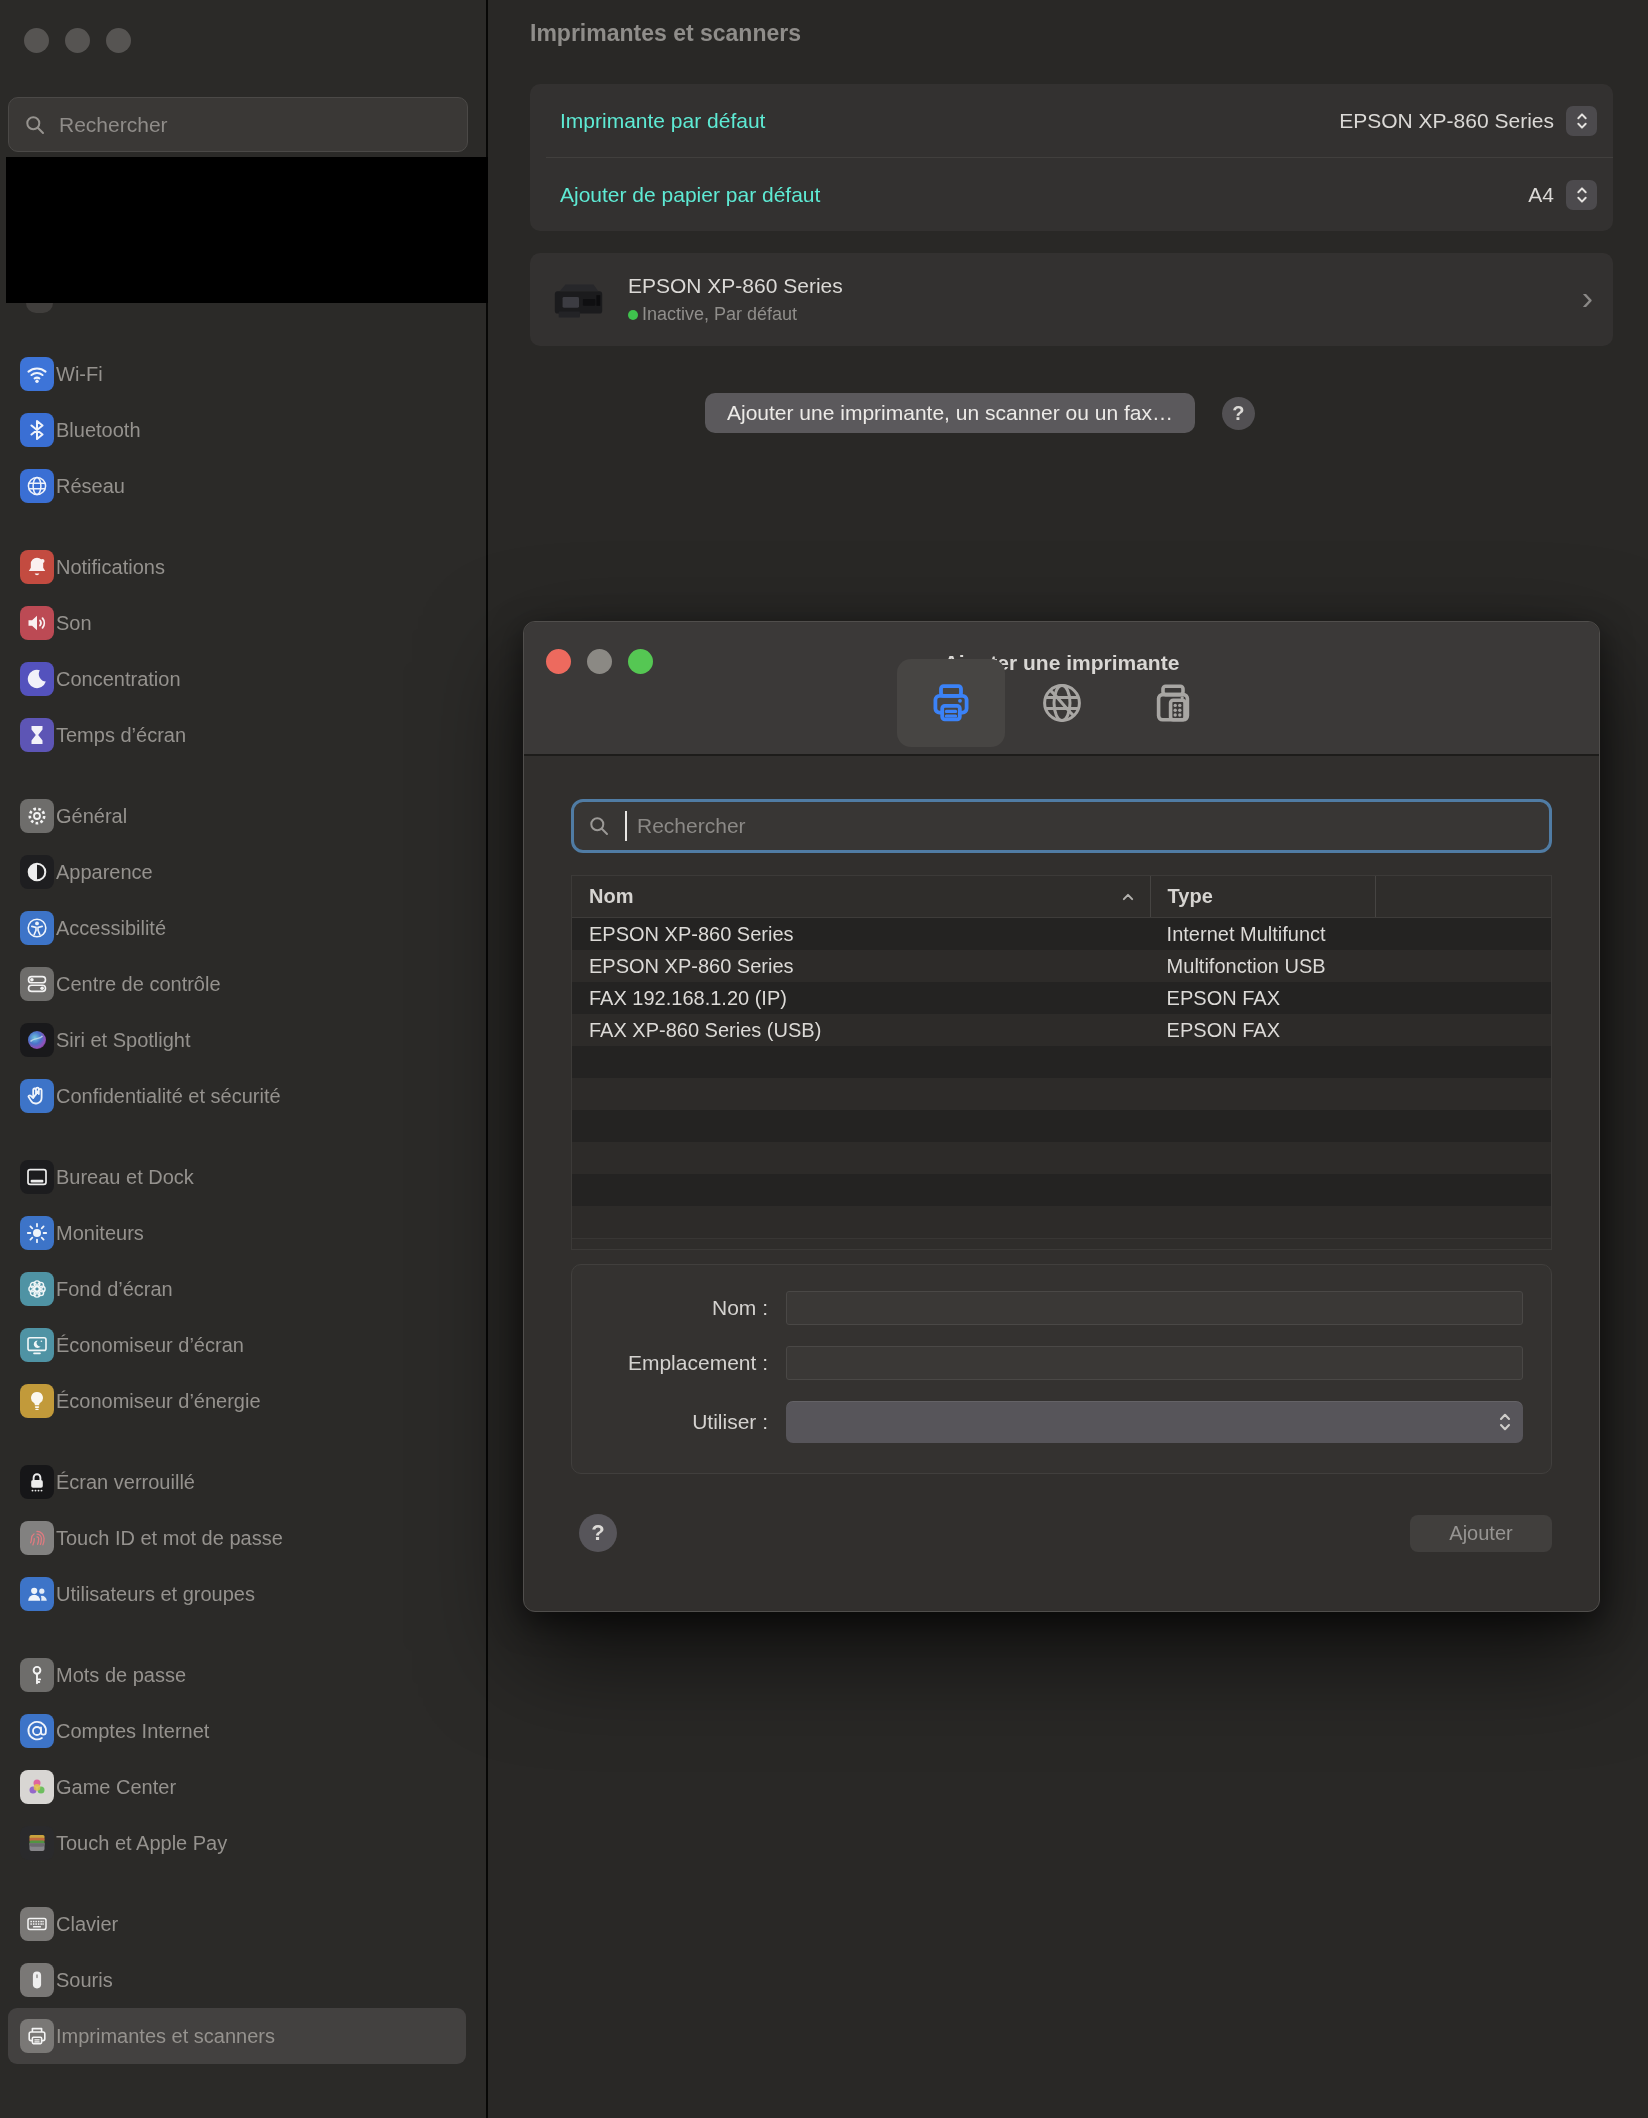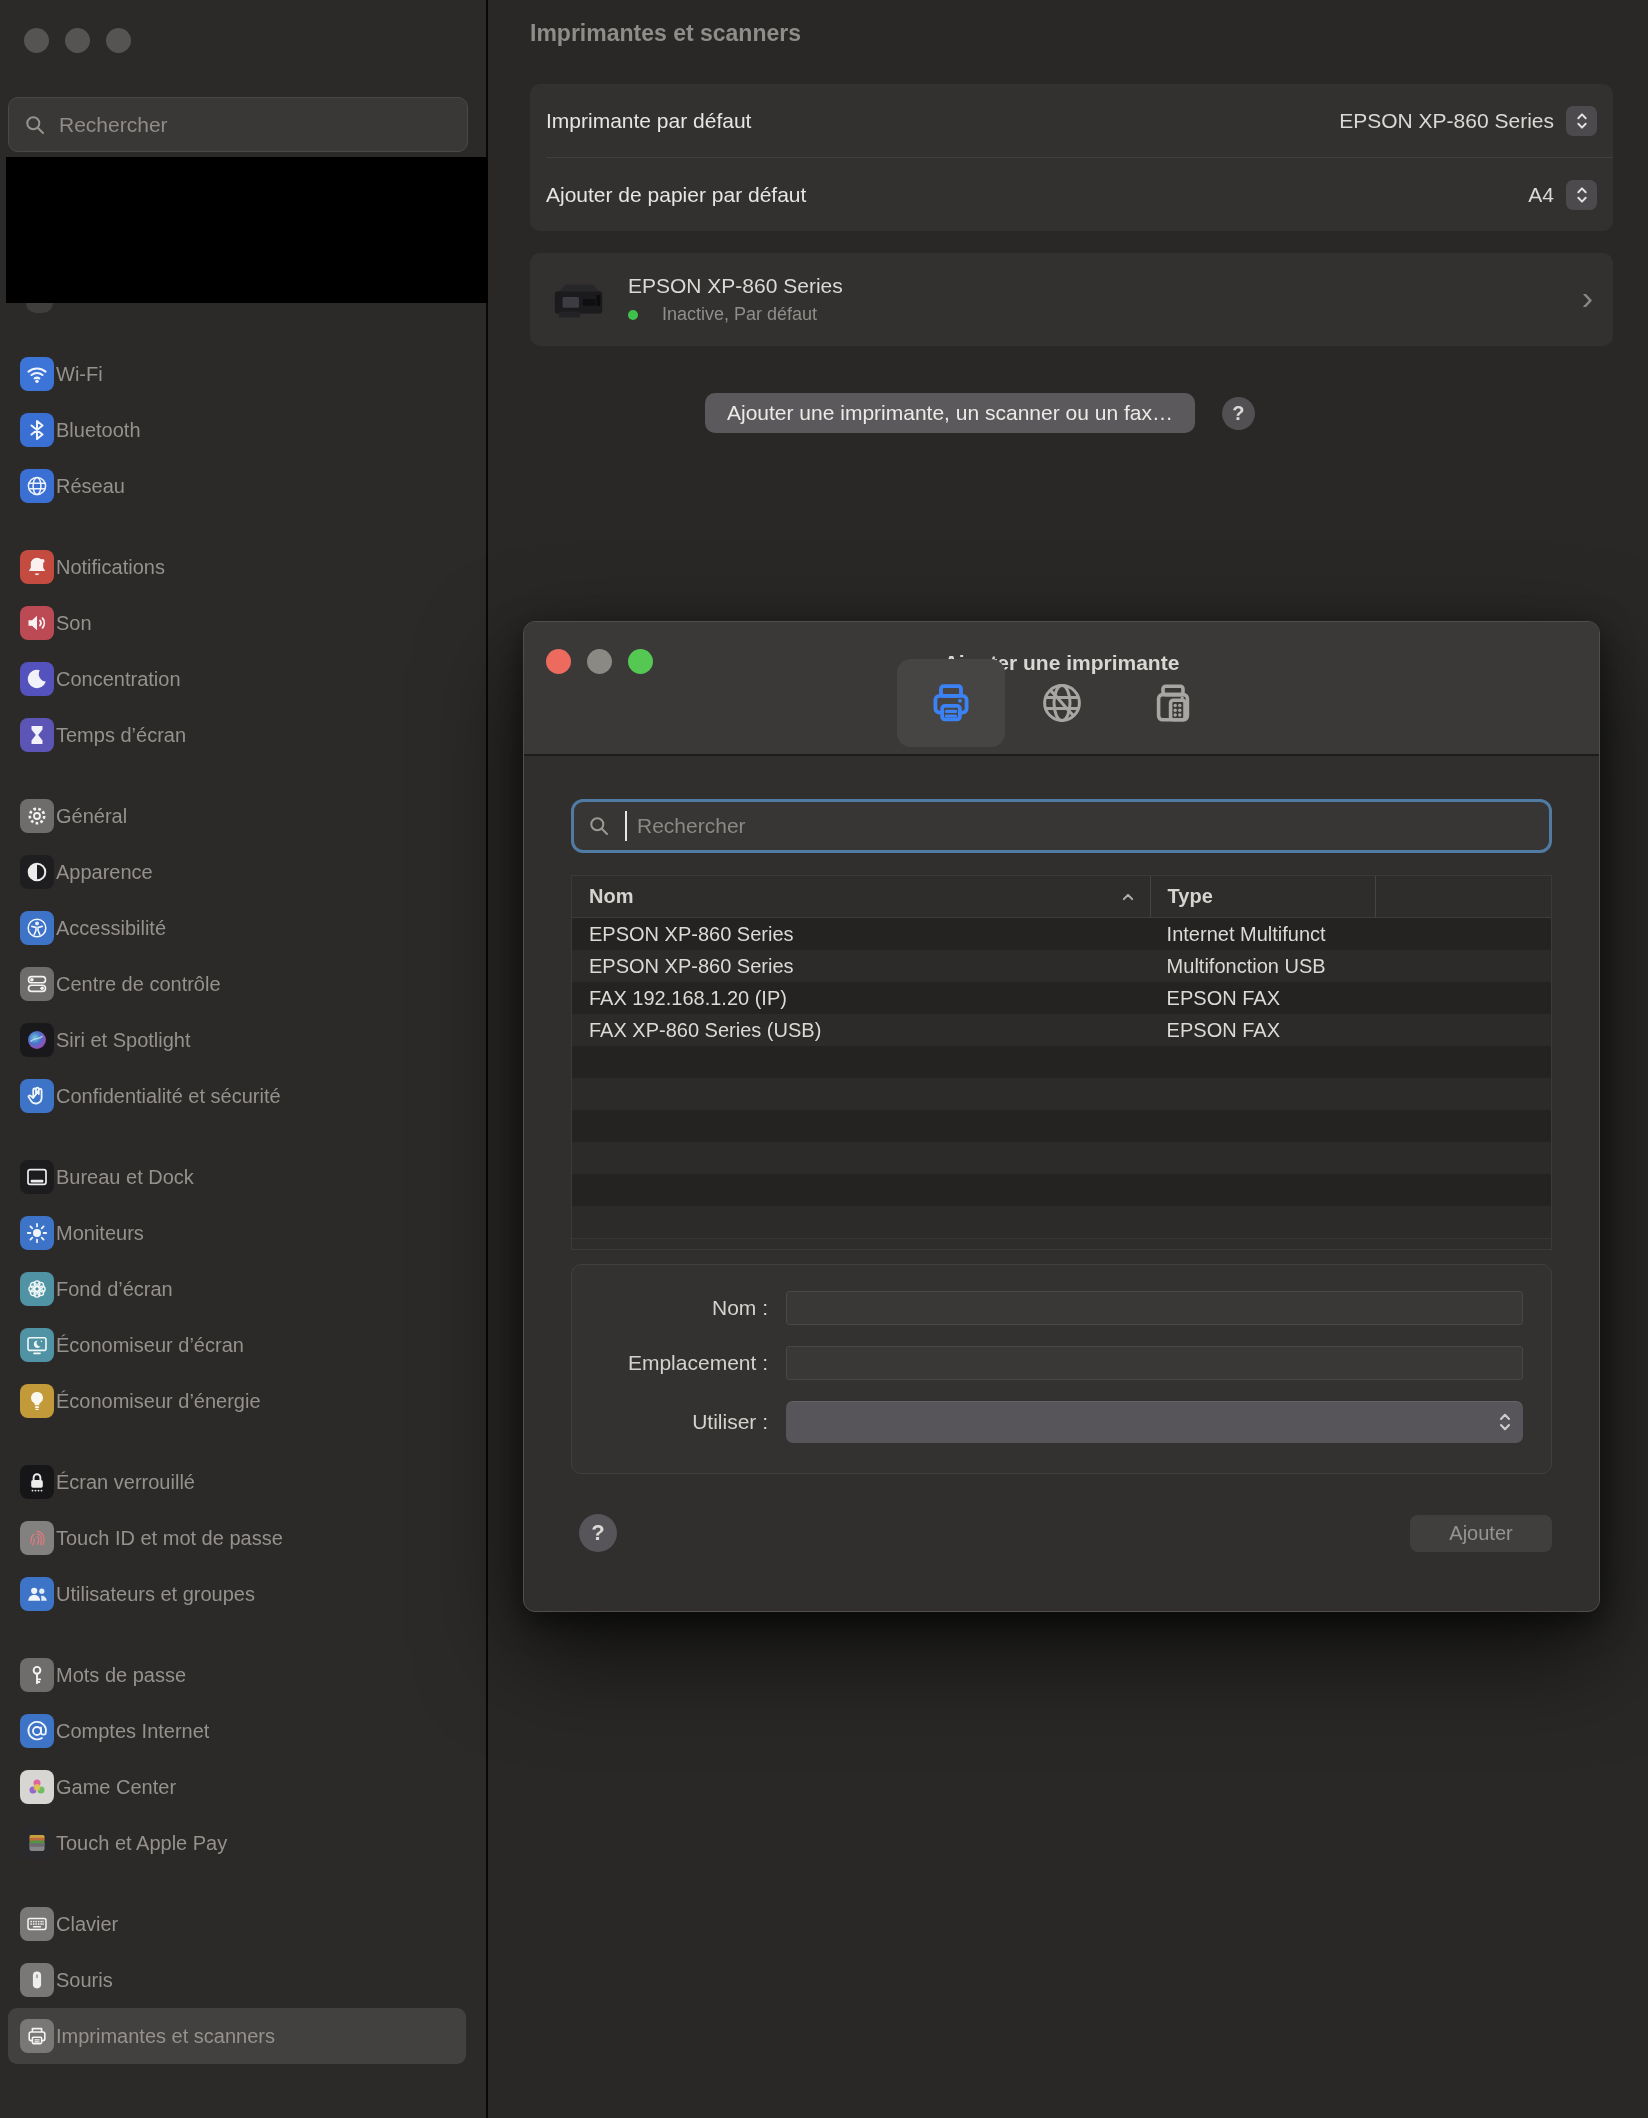--- a/index.html
+++ b/index.html
@@ -38,35 +38,35 @@
     display:flex; align-items:center; justify-content:center;
   }
   .nav-ico svg { width:24px; height:24px; display:block; opacity:.92; }
   .nav-label { font-size:20px; color:#95928e; }
   
   .main { position:absolute; left:490px; top:0; right:0; bottom:0; padding:0 35px 0 40px; }
   .main-title { margin-top:20px; font-size:23px; font-weight:bold; color:#8f8d8a; }
   .card { background:#333130; border-radius:10px; }
   .card-1 { margin-top:37px; }
   .srow { height:73px; display:flex; align-items:center; padding:0 16px; }
-  .srow-label { font-size:21px; color:#e5e5e5; }
+  .srow-label { font-size:21px; color:#5eead4;margin-left:14px; }
   .srow-right { margin-left:auto; display:flex; align-items:center; gap:12px; }
   .srow-value { font-size:21px; color:#dbd9d6; }
   .sep { height:1px; background:#413f3d; margin-left:16px; }
   .stepper {
     width:31px; height:30px; border-radius:7px; background:#4c4a4d;
     display:flex; align-items:center; justify-content:center; color:#e4e2df;
   }
   .stepper svg { width:16px; height:24px; }
   .h2 { margin-top:53px; font-size:21px; font-weight:bold; color:#c6c4c1; }
   .card-2 { margin-top:22px; height:93px; display:flex; align-items:center; padding:0 20px; }
   .pr-thumb { width:58px; height:44px; flex:0 0 58px; }
   .pr-info { margin-left:20px; }
   .pr-name { font-size:21px; color:#dbd9d6; }
-  .pr-status { margin-top:6px; display:flex; align-items:center; gap:24px; font-size:18px; color:#908e8b; }
+  .pr-status { margin-top:6px; display:flex; align-items:center; gap:4px; font-size:18px; color:#908e8b; }
   .dot { width:10px; height:10px; border-radius:50%; }
   .pr-chevron { margin-left:auto; font-size:34px; color:#8a8886; line-height:0; padding-bottom:6px; }
   .add-row { margin-top:47px; display:flex; align-items:center; }
   .add-btn {
     margin-left:175px; height:40px; border:none; border-radius:10px; background:#5b595c;
     color:#eceae7; font-size:21px; font-family:inherit; padding:0 22px;
   }
   .help-circle {
     width:33px; height:33px; border-radius:50%; background:#525053; border:none;
     color:#dcdad7; font-size:20px; font-weight:bold; font-family:inherit;

